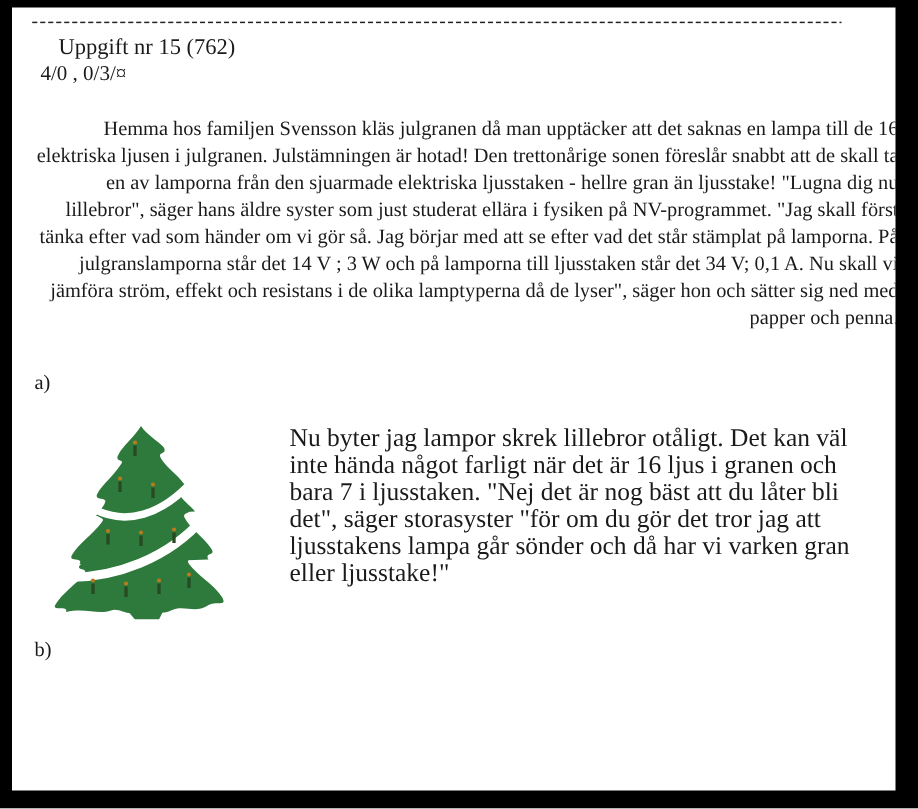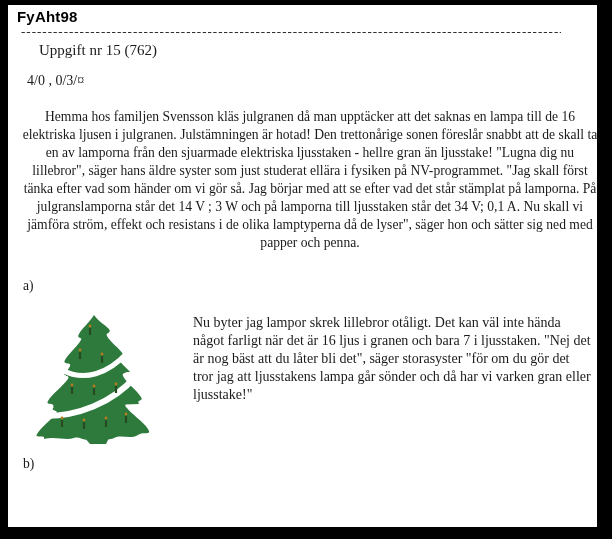--- a/index.html
+++ b/index.html
@@ -18,46 +18,45 @@
     font-weight:bold; font-size:15px; color:#000;
     margin:1px 0 0 2px; letter-spacing:0.2px;
   }
   .separator {
     white-space:nowrap; overflow:hidden;
     width:540px; margin:1px 0 0 6px;
     font-size:13px; letter-spacing:1px; color:#222;
     line-height:12px; height:13px;
   }
   .task-title { font-size:15px; margin:3px 0 0 24px; }
-  .task-score { font-size:14px; margin:14px 0 0 12px; }
+  .task-score { font-size:14px; margin:1px 0 0 12px; }
   .intro {
     font-size:13.6px; line-height:18px;
     width:578px; margin:19px 0 0 6px;
-    text-align:center;
+    text-align:right;
   }
   .item { display:flex; margin-left:8px; font-size:13.6px; line-height:18px; }
   .item-a { margin-top:25px; }
   .item-b { margin-top:11px; }
   .item-label { width:36px; flex:0 0 36px; }
   .item-text-a { width:460px; }
   .item-text-b { width:510px; }
   .figure-row { display:flex; margin-top:17px; align-items:flex-start; }
   .tree-box { width:128px; height:132px; margin-left:17px; flex:0 0 128px; }
   .aside-text {
-    font-size:14px; line-height:18px;
+    font-size:17px; line-height:18px;
     width:412px; margin-left:33px; margin-top:2px;
   }
 </style>
 </head>
 <body>
 
 <div class="frame">
   <div class="content">
 
-    <div class="doc-header">FyAht98</div>
 
     <div class="separator">--------------------------------------------------------------------------------------------------------------------------------------------</div>
 
     <div class="task-title">Uppgift nr 15  (762)</div>
     <div class="task-score">4/0 ,  0/3/¤</div>
 
     <div class="intro">Hemma hos familjen Svensson kläs julgranen då man upptäcker att det saknas en lampa till de 16 elektriska ljusen i julgranen. Julstämningen är hotad! Den trettonårige sonen föreslår snabbt att de skall ta en av lamporna från den sjuarmade elektriska ljusstaken - hellre gran än ljusstake! "Lugna dig nu lillebror", säger hans äldre syster som just studerat ellära i fysiken på NV-programmet. "Jag skall först tänka efter vad som händer om vi gör så. Jag börjar med att se efter vad det står stämplat på lamporna. På julgranslamporna står det 14 V ; 3 W och på lamporna till ljusstaken står det 34 V; 0,1 A. Nu skall vi jämföra ström, effekt och resistans i de olika lamptyperna då de lyser", säger hon och sätter sig ned med papper och penna.</div>
 
     <div class="item item-a">
       <div class="item-label">a)</div>

